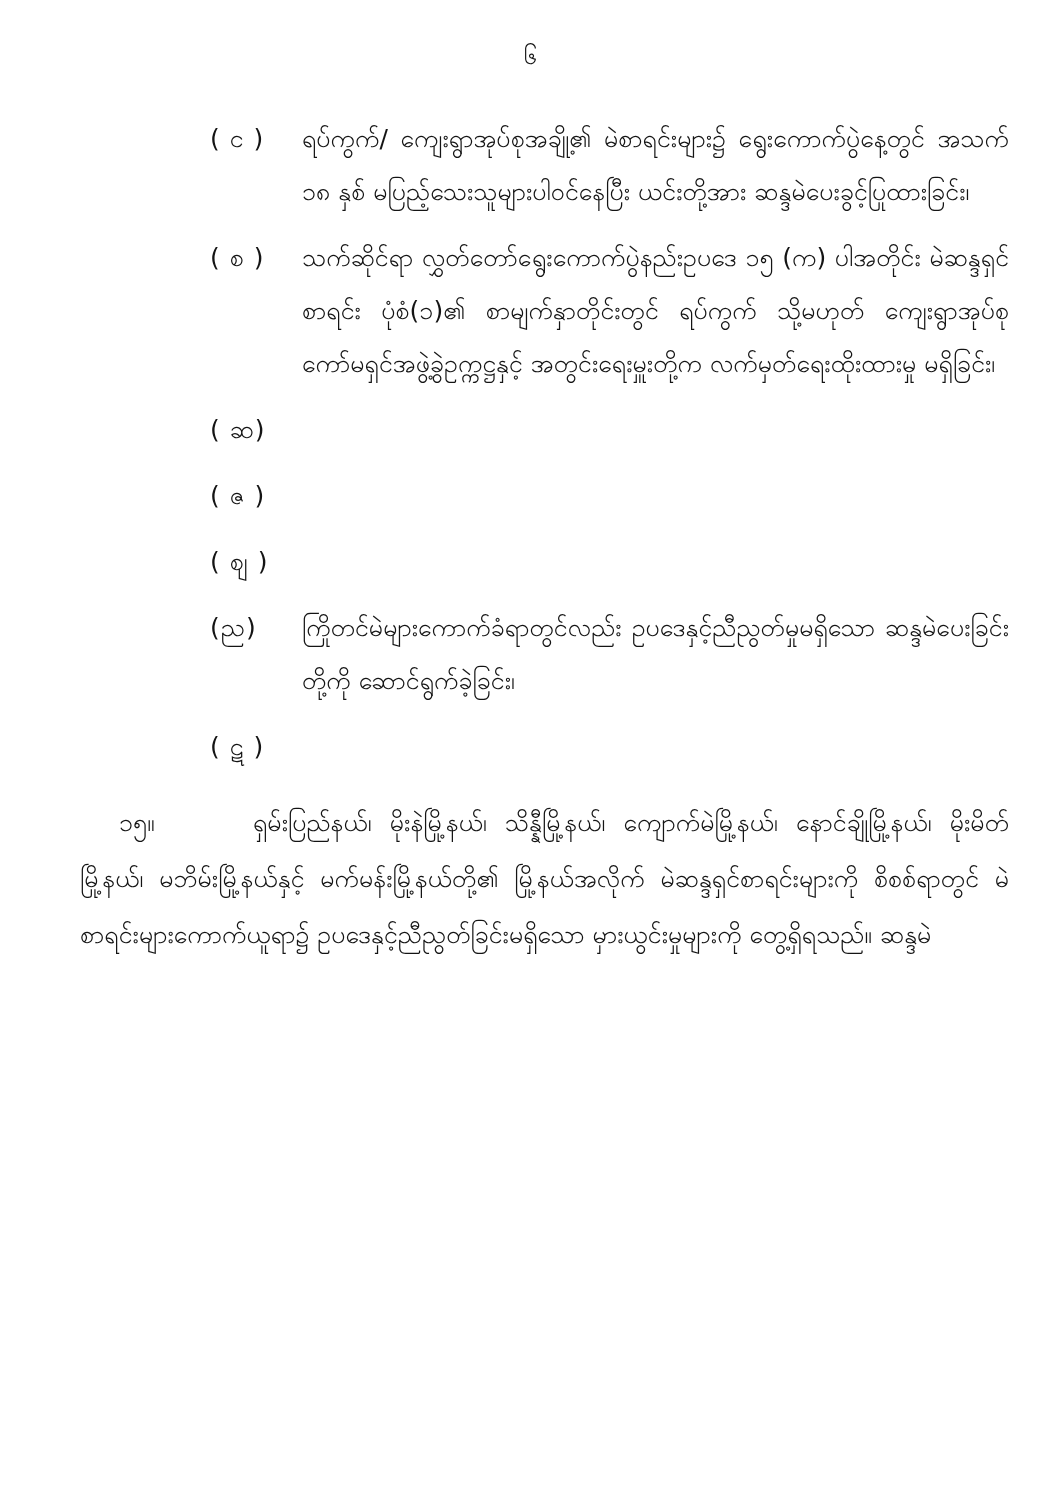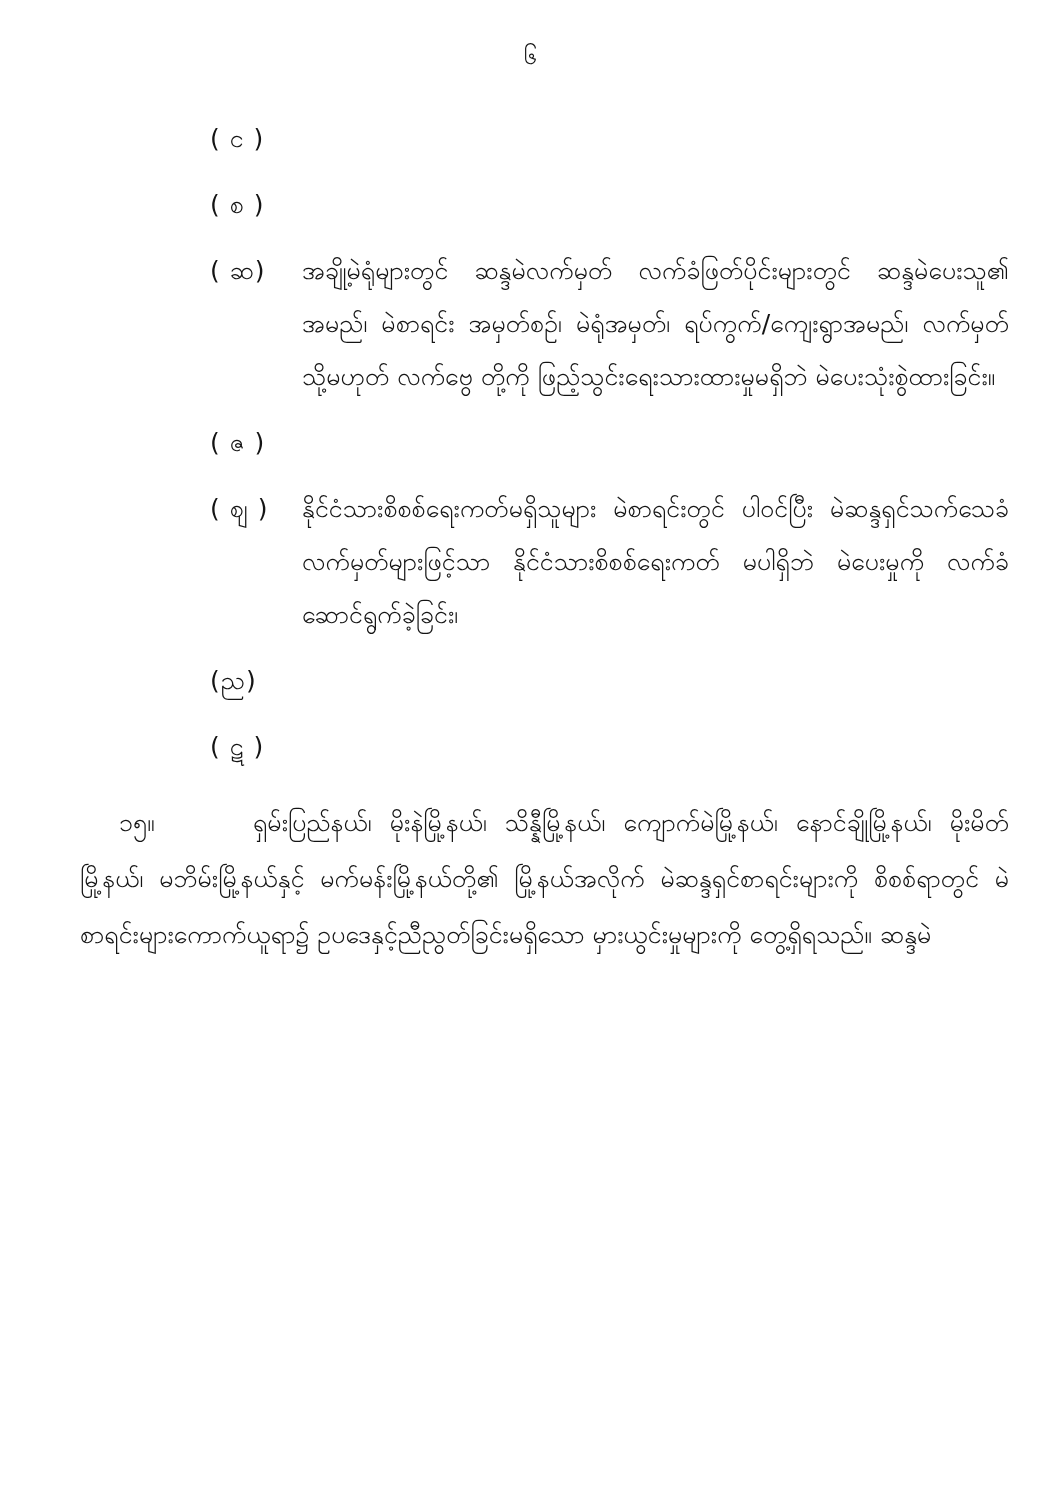--- a/index.html
+++ b/index.html
@@ -61,42 +61,43 @@
 <body>
 
 <div class="page">
 
   <div class="page-number">၆</div>
 
   <div class="items">
 
     <div class="item">
       <div class="item-label">( င )</div>
+      <div class="item-text">ရပ်ကွက်/ ကျေးရွာအုပ်စုအချို့၏ မဲစာရင်းများ၌ ရွေးကောက်ပွဲနေ့တွင် အသက် ၁၈ နှစ် မပြည့်သေးသူများပါဝင်နေပြီး ယင်းတို့အား ဆန္ဒမဲပေးခွင့်ပြုထားခြင်း၊</div>
     </div>
 
     <div class="item">
       <div class="item-label">( စ )</div>
+      <div class="item-text">သက်ဆိုင်ရာ လွှတ်တော်ရွေးကောက်ပွဲနည်းဥပဒေ ၁၅ (က) ပါအတိုင်း မဲဆန္ဒရှင် စာရင်း ပုံစံ(၁)၏ စာမျက်နှာတိုင်းတွင် ရပ်ကွက် သို့မဟုတ် ကျေးရွာအုပ်စု ကော်မရှင်အဖွဲ့ခွဲဥက္ကဋ္ဌနှင့် အတွင်းရေးမှူးတို့က လက်မှတ်ရေးထိုးထားမှု မရှိခြင်း၊</div>
     </div>
 
     <div class="item">
       <div class="item-label">( ဆ)</div>
-      <div class="item-text">အချို့မဲရုံများတွင် ဆန္ဒမဲလက်မှတ် လက်ခံဖြတ်ပိုင်းများတွင် ဆန္ဒမဲပေးသူ၏ အမည်၊ မဲစာရင်း အမှတ်စဉ်၊ မဲရုံအမှတ်၊ ရပ်ကွက်/ကျေးရွာအမည်၊ လက်မှတ် သို့မဟုတ် လက်ဗွေ တို့ကို ဖြည့်သွင်းရေးသားထားမှုမရှိဘဲ မဲပေးသုံးစွဲထားခြင်း။</div>
     </div>
 
     <div class="item">
       <div class="item-label">( ဇ )</div>
     </div>
 
     <div class="item">
       <div class="item-label">( စျ )</div>
-      <div class="item-text">နိုင်ငံသားစိစစ်ရေးကတ်မရှိသူများ မဲစာရင်းတွင် ပါဝင်ပြီး မဲဆန္ဒရှင်သက်သေခံ လက်မှတ်များဖြင့်သာ နိုင်ငံသားစိစစ်ရေးကတ် မပါရှိဘဲ မဲပေးမှုကို လက်ခံ ဆောင်ရွက်ခဲ့ခြင်း၊</div>
     </div>
 
     <div class="item">
       <div class="item-label">(ည)</div>
+      <div class="item-text">ကြိုတင်မဲများကောက်ခံရာတွင်လည်း ဥပဒေနှင့်ညီညွတ်မှုမရှိသော ဆန္ဒမဲပေးခြင်း တို့ကို ဆောင်ရွက်ခဲ့ခြင်း၊</div>
     </div>
 
     <div class="item">
       <div class="item-label">( ဋ )</div>
     </div>
 
   </div>
 
   <div class="para">
     <span class="para-number">၁၅။</span><span>ရှမ်းပြည်နယ်၊ မိုးနဲမြို့နယ်၊ သိန္နီမြို့နယ်၊ ကျောက်မဲမြို့နယ်၊ နောင်ချိုမြို့နယ်၊ မိုးမိတ် မြို့နယ်၊ မဘိမ်းမြို့နယ်နှင့် မက်မန်းမြို့နယ်တို့၏ မြို့နယ်အလိုက် မဲဆန္ဒရှင်စာရင်းများကို စိစစ်ရာတွင် မဲစာရင်းများကောက်ယူရာ၌ ဥပဒေနှင့်ညီညွတ်ခြင်းမရှိသော မှားယွင်းမှုများကို တွေ့ရှိရသည်။ ဆန္ဒမဲ</span>

